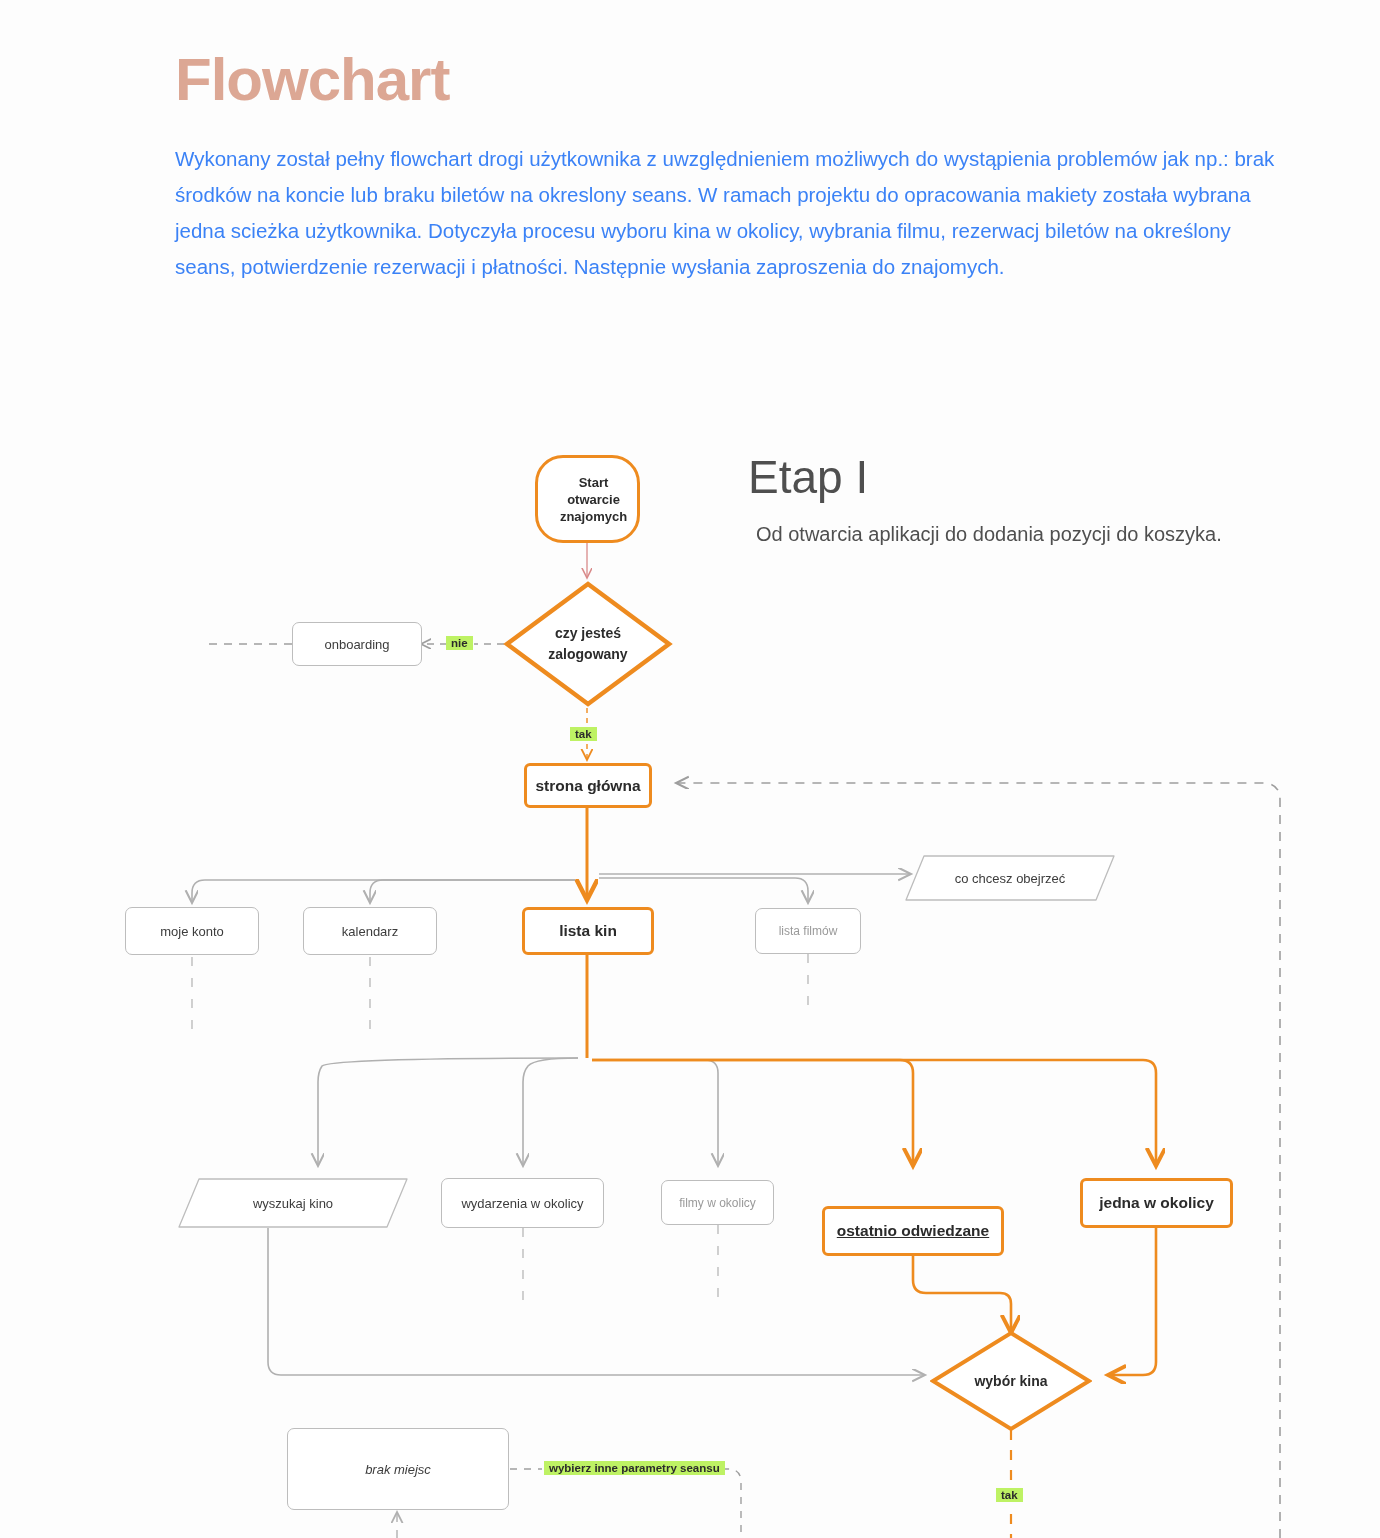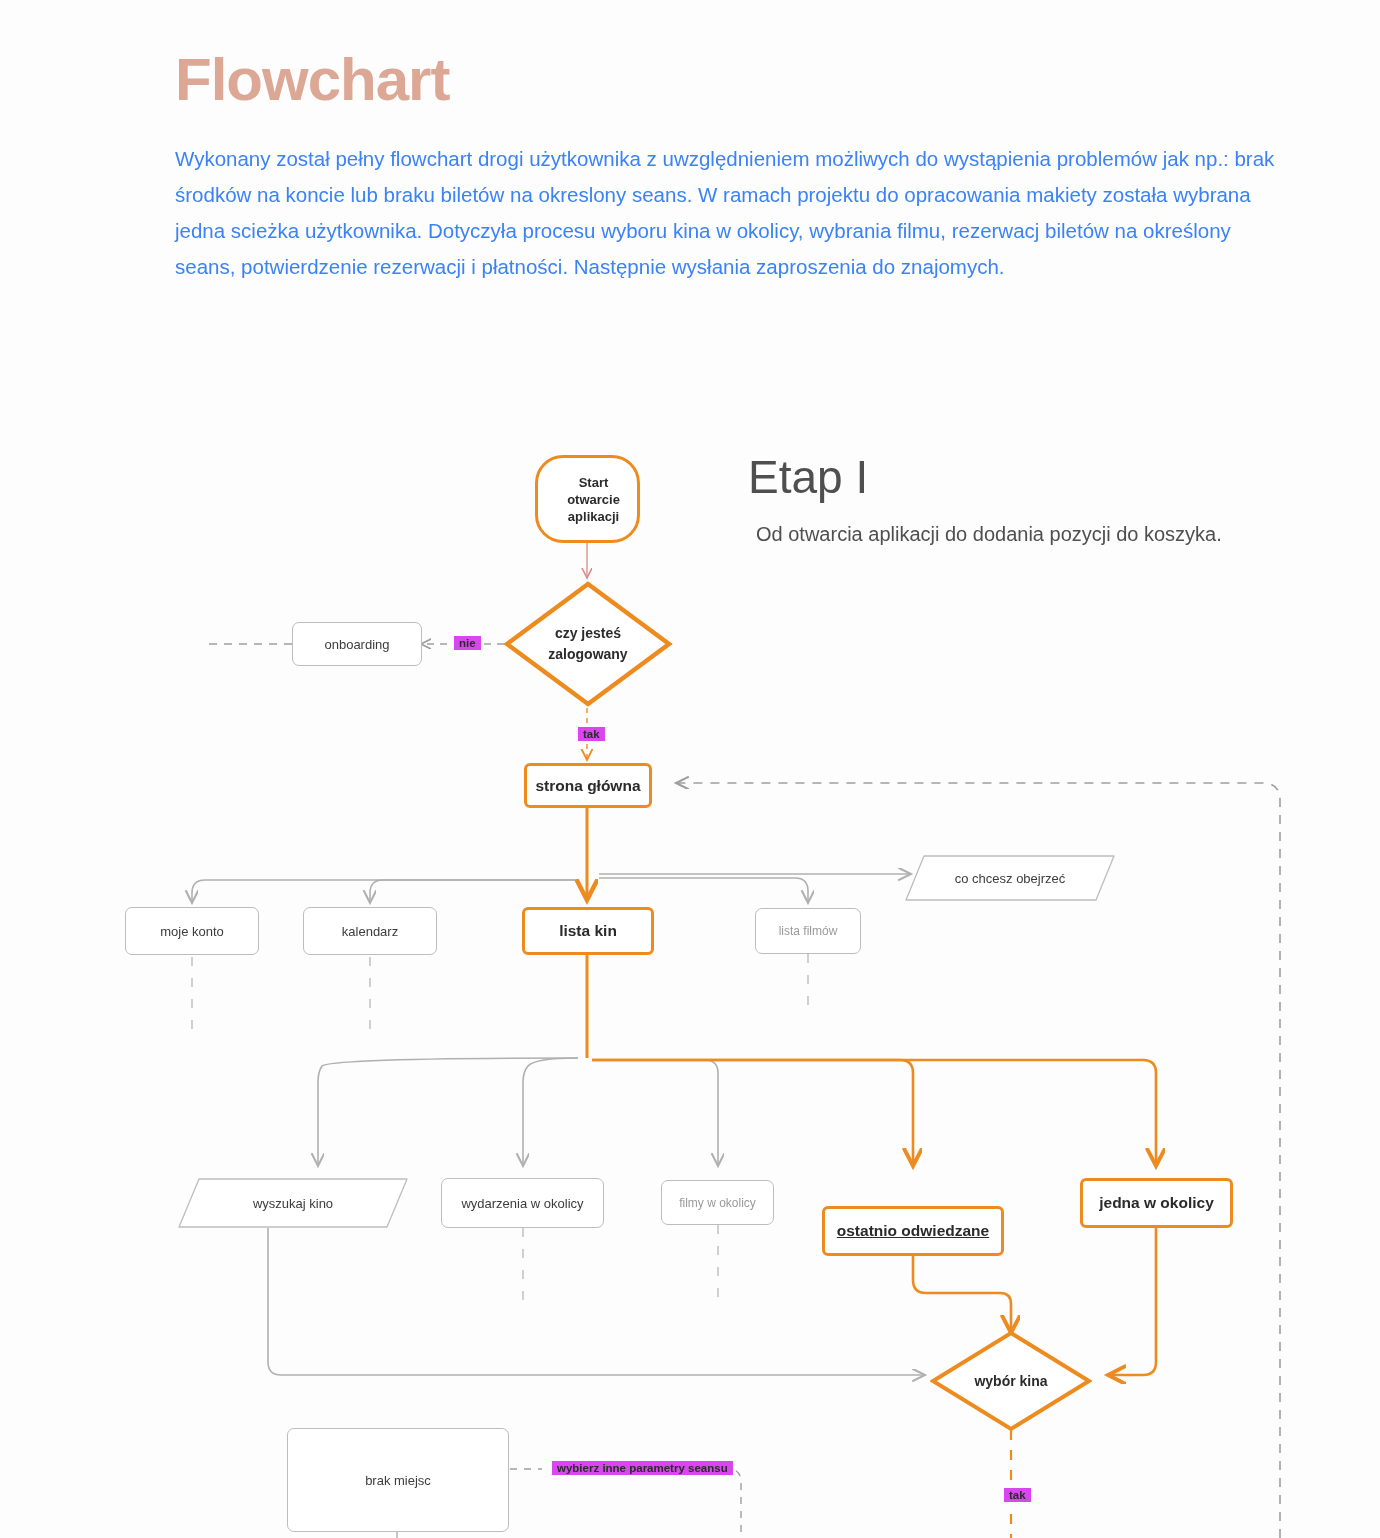--- a/index.html
+++ b/index.html
@@ -79,23 +79,23 @@
   .para{position:absolute;}
   .para .pshape{position:absolute;left:0;top:0;width:100%;height:100%;}
   .para .plabel{
     position:absolute;left:0;top:0;width:100%;height:100%;
     display:flex;align-items:center;justify-content:center;
     text-align:center;font-size:13px;color:#3c3c3c;
   }
 
   
   .edge-label{
-    position:absolute;background:#d946ef;padding:1px 5px;
+    position:absolute;background:#bef264;padding:1px 5px;
     font-size:11.5px;font-weight:bold;color:#2b2b2b;
-    white-space:nowrap;text-align:center;margin-left:8px;
+    white-space:nowrap;text-align:center;
   }
 </style>
 </head>
 <body>
 
 <div class="page">
 
   <h1 id="page-title">Flowchart</h1>
   <p id="intro-paragraph">Wykonany został pełny flowchart drogi użytkownika z uwzględnieniem możliwych do wystąpienia problemów jak np.: brak środków na koncie lub braku biletów na okreslony seans. W ramach projektu do opracowania makiety została wybrana jedna scieżka użytkownika. Dotyczyła procesu wyboru kina w okolicy, wybrania filmu, rezerwacj biletów na określony seans, potwierdzenie rezerwacji i płatności. Następnie wysłania zaproszenia do znajomych.</p>
 
@@ -170,21 +170,21 @@
     <path d="M510,1469 L542,1469" fill="none" stroke="#9e9e9e" stroke-width="1.4" stroke-dasharray="7 7"></path>
     <path d="M708,1469 L728,1469 Q741,1469 741,1482 L741,1538" fill="none" stroke="#9e9e9e" stroke-width="1.4" stroke-dasharray="7 7"></path>
 
     <path d="M397,1538 L397,1512" fill="none" stroke="#b0b0b0" stroke-width="1.4" stroke-dasharray="8 8" marker-end="url(#ar-gray)"></path>
   </svg>
 
   <div class="node terminator" style="left:535px;top:455px;width:105px;height:88px;">
     <span class="lbl">
       <span>Start</span><br>
       <span>otwarcie</span><br>
-      <span>aplikacji</span>
+      <span>znajomych</span>
     </span>
   </div>
 
   <div class="diamond" style="left:503px;top:580px;width:170px;height:128px;">
     <svg class="dshape" viewBox="0 0 170 128" preserveAspectRatio="none">
       <polygon points="85,4 166,64 85,124 4,64" fill="#ffffff" stroke="#ee8b1f" stroke-width="4.5"></polygon>
     </svg>
     <div class="dlabel">
       <div>
         <span>czy jesteś</span><br>
@@ -253,19 +253,19 @@
 
   <div class="diamond" style="left:930px;top:1330px;width:162px;height:102px;">
     <svg class="dshape" viewBox="0 0 162 102" preserveAspectRatio="none">
       <polygon points="81,3 159,51 81,99 3,51" fill="#ffffff" stroke="#ee8b1f" stroke-width="4"></polygon>
     </svg>
     <div class="dlabel">wybór kina</div>
   </div>
 
   <div class="edge-label" style="left:996px;top:1488px;">tak</div>
 
-  <div class="node rect" style="left:287px;top:1428px;width:222px;height:104px;">
+  <div class="node rect" style="left:287px;top:1428px;width:222px;height:82px;font-style:italic;">
     <span class="lbl">brak miejsc</span>
   </div>
 
   <div class="edge-label" style="left:544px;top:1461px;">wybierz inne parametry seansu</div>
 
 </div>
 
 </body></html>

